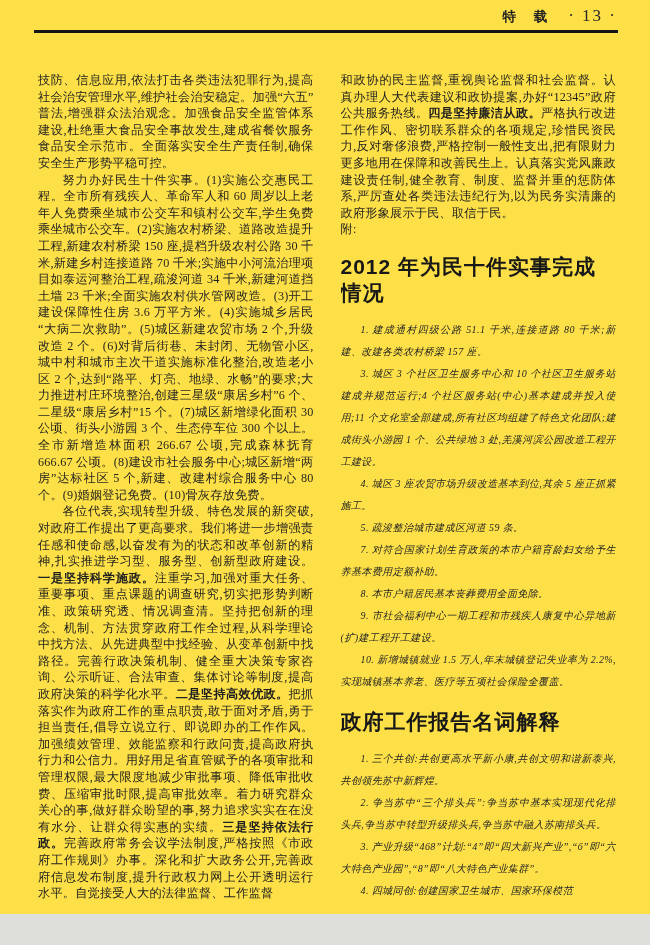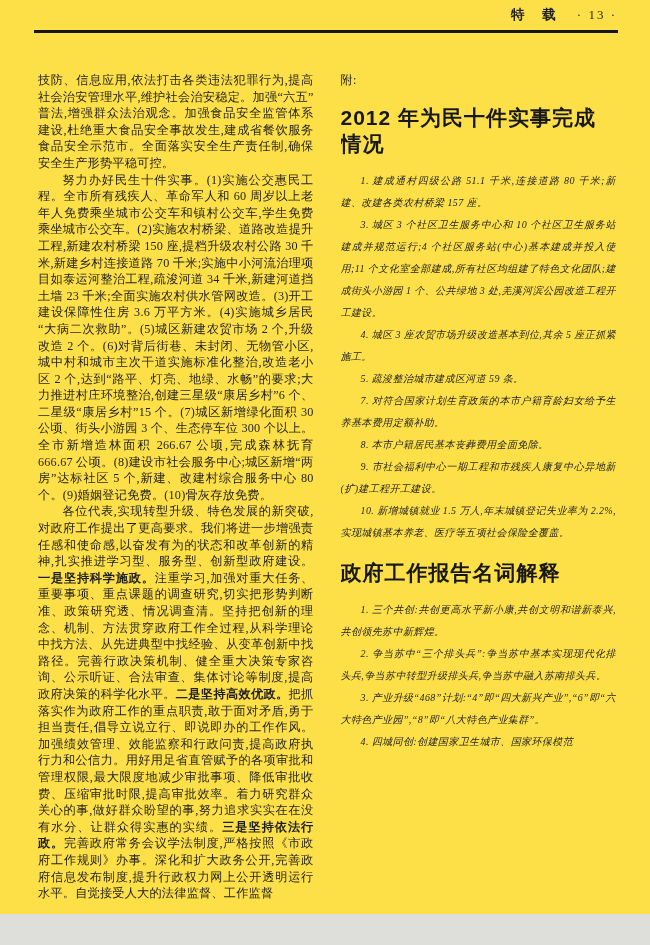--- a/index.html
+++ b/index.html
@@ -10,21 +10,21 @@
   }
   
   .hdr {
     position:absolute; top:6px; right:33px;
     display:flex; align-items:baseline; gap:14px;
   }
   .hdr .sec {
     font-family:"Liberation Sans","DejaVu Sans",sans-serif;
     font-weight:bold; font-size:13.5px; letter-spacing:7px; color:#222;
   }
-  .hdr .pno { font-size:13px; letter-spacing:2px; color:#2a2a2a; }
+  .hdr .pno { font-size:17px; letter-spacing:2px; color:#2a2a2a; }
   .rule {
     position:absolute; top:30px; left:34px; right:32px;
     height:2.6px; background:#151515;
   }
   
   .content {
     position:absolute; top:40px; left:38px; width:578px; height:900px;
     display:flex; gap:27px; overflow:hidden;margin-top:32px;
   }
   .col { width:278px; overflow:hidden; }
@@ -62,20 +62,21 @@
 
   <div class="content">
 
     <div class="col">
       <p class="body"><span>技防、信息应用,依法打击各类违法犯罪行为,提高社会治安管理水平,维护社会治安稳定。加强“六五”普法,增强群众法治观念。加强食品安全监管体系建设,杜绝重大食品安全事故发生,建成省餐饮服务食品安全示范市。全面落实安全生产责任制,确保安全生产形势平稳可控。</span></p>
       <p class="body ind"><span>努力办好民生十件实事。(1)实施公交惠民工程。全市所有残疾人、革命军人和 60 周岁以上老年人免费乘坐城市公交车和镇村公交车,学生免费乘坐城市公交车。(2)实施农村桥梁、道路改造提升工程,新建农村桥梁 150 座,提档升级农村公路 30 千米,新建乡村连接道路 70 千米;实施中小河流治理项目如泰运河整治工程,疏浚河道 34 千米,新建河道挡土墙 23 千米;全面实施农村供水管网改造。(3)开工建设保障性住房 3.6 万平方米。(4)实施城乡居民“大病二次救助”。(5)城区新建农贸市场 2 个,升级改造 2 个。(6)对背后街巷、未封闭、无物管小区,城中村和城市主次干道实施标准化整治,改造老小区 2 个,达到“路平、灯亮、地绿、水畅”的要求;大力推进村庄环境整治,创建三星级“康居乡村”6 个、二星级“康居乡村”15 个。(7)城区新增绿化面积 30 公顷、街头小游园 3 个、生态停车位 300 个以上。全市新增造林面积 266.67 公顷,完成森林抚育 666.67 公顷。(8)建设市社会服务中心;城区新增“两房”达标社区 5 个,新建、改建村综合服务中心 80 个。(9)婚姻登记免费。(10)骨灰存放免费。</span></p>
       <p class="body ind"><span>各位代表,实现转型升级、特色发展的新突破,对政府工作提出了更高要求。我们将进一步增强责任感和使命感,以奋发有为的状态和改革创新的精神,扎实推进学习型、服务型、创新型政府建设。</span><span class="b">一是坚持科学施政。</span><span>注重学习,加强对重大任务、重要事项、重点课题的调查研究,切实把形势判断准、政策研究透、情况调查清。坚持把创新的理念、机制、方法贯穿政府工作全过程,从科学理论中找方法、从先进典型中找经验、从变革创新中找路径。完善行政决策机制、健全重大决策专家咨询、公示听证、合法审查、集体讨论等制度,提高政府决策的科学化水平。</span><span class="b">二是坚持高效优政。</span><span>把抓落实作为政府工作的重点职责,敢于面对矛盾,勇于担当责任,倡导立说立行、即说即办的工作作风。加强绩效管理、效能监察和行政问责,提高政府执行力和公信力。用好用足省直管赋予的各项审批和管理权限,最大限度地减少审批事项、降低审批收费、压缩审批时限,提高审批效率。着力研究群众关心的事,做好群众盼望的事,努力追求实实在在没有水分、让群众得实惠的实绩。</span><span class="b">三是坚持依法行政。</span><span>完善政府常务会议学法制度,严格按照《市政府工作规则》办事。深化和扩大政务公开,完善政府信息发布制度,提升行政权力网上公开透明运行水平。自觉接受人大的法律监督、工作监督</span></p>
     </div>
 
     <div class="col">
+      <p class="body"><span>和政协的民主监督,重视舆论监督和社会监督。认真办理人大代表建议和政协提案,办好“12345”政府公共服务热线。</span><span class="b">四是坚持廉洁从政。</span><span>严格执行改进工作作风、密切联系群众的各项规定,珍惜民资民力,反对奢侈浪费,严格控制一般性支出,把有限财力更多地用在保障和改善民生上。认真落实党风廉政建设责任制,健全教育、制度、监督并重的惩防体系,严厉查处各类违法违纪行为,以为民务实清廉的政府形象展示于民、取信于民。</span></p>
 
       <p class="body attach">附:</p>
 
       <h2 class="sec-title">2012 年为民十件实事完成情况</h2>
       <div class="kai-list">
           <p>1. 建成通村四级公路 51.1 千米,连接道路 80 千米;新建、改建各类农村桥梁 157 座。</p>
           <p>3. 城区 3 个社区卫生服务中心和 10 个社区卫生服务站建成并规范运行;4 个社区服务站(中心)基本建成并投入使用;11 个文化室全部建成,所有社区均组建了特色文化团队;建成街头小游园 1 个、公共绿地 3 处,羌溪河滨公园改造工程开工建设。</p>
           <p>4. 城区 3 座农贸市场升级改造基本到位,其余 5 座正抓紧施工。</p>
           <p>5. 疏浚整治城市建成区河道 59 条。</p>
           <p>7. 对符合国家计划生育政策的本市户籍育龄妇女给予生养基本费用定额补助。</p>

